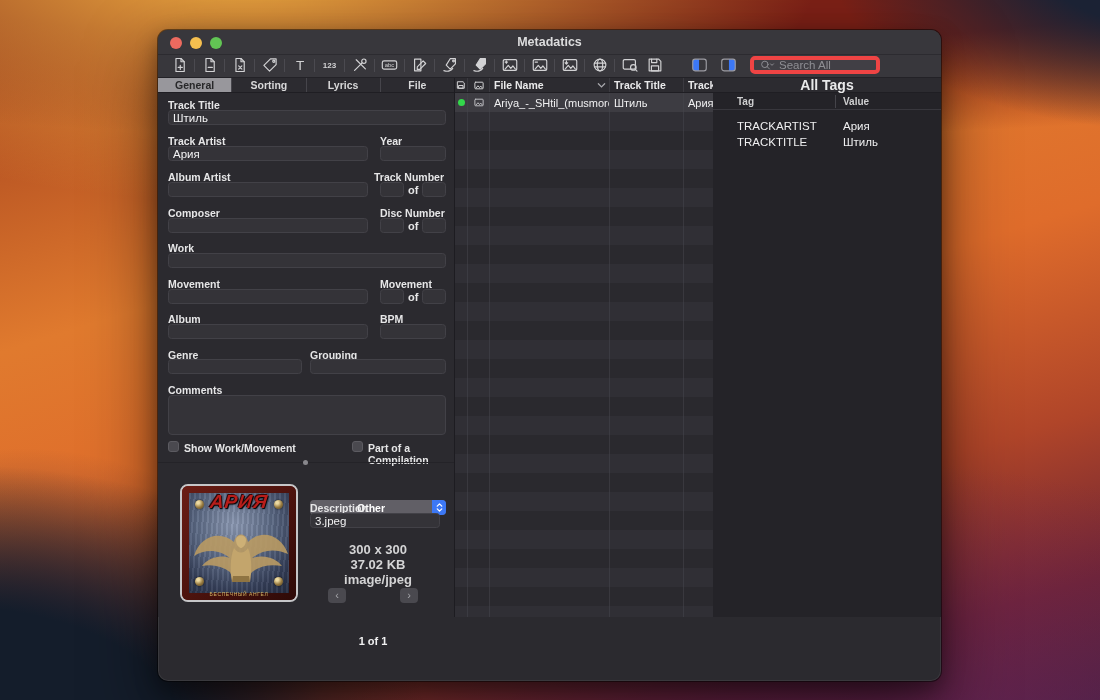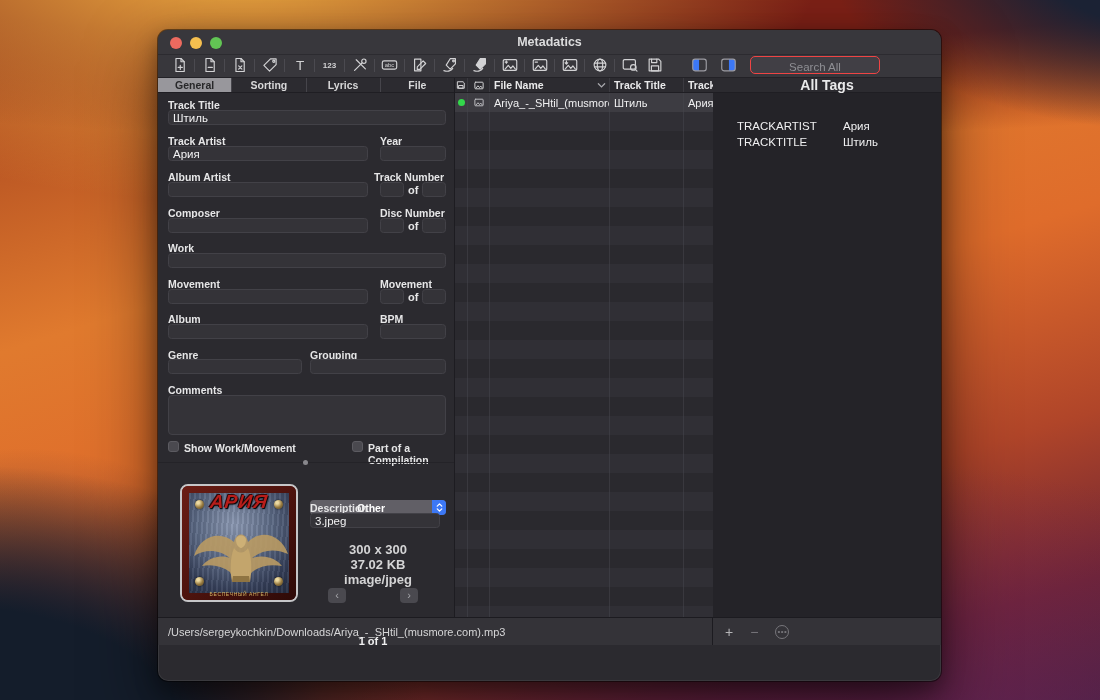--- a/index.html
+++ b/index.html
@@ -31,22 +31,22 @@
   .win-title { position:absolute; left:0; right:0; top:5px; text-align:center; font-size:12.5px; font-weight:bold; color:#dcdcdd; }
 
   
   .toolbar { height:23px; background:#38373c; display:flex; align-items:center; padding:0 8px 2px 12px; border-bottom:1px solid #232227; }
   .tbi { width:19px; height:19px; display:flex; align-items:center; justify-content:center; flex:0 0 auto; }
   .tbi svg { display:block; }
   .tb-sep { width:1px; height:13px; background:#4b4a50; margin:0 5px; flex:0 0 auto; }
   .icon-stroke { stroke:#d2d2d4; fill:none; stroke-width:1.3; stroke-linecap:round; stroke-linejoin:round; }
   .icon-text { fill:#d2d2d4; font-family:"Liberation Sans",sans-serif; }
   .search-field {
-    margin-left:auto; width:130px; height:18px; background:#413f45; border:1px solid #ef4444;
-    border-radius:5px; display:flex; align-items:center; padding:0 6px; gap:4px;flex-direction:column;
+    margin-left:auto; width:130px; height:18px; background:#413f45; border:4px solid #ef4444;
+    border-radius:5px; display:flex; align-items:center; padding:0 6px; gap:4px;
   }
   .search-field .ph { font-size:11.5px; color:#8f8f94; }
   .panelbtns { display:flex; gap:10px; margin:0 12px 0 14px; }
 
   
   .content { display:flex; height:539px; }
   .left-panel { width:297px; position:relative; background:#2b2a2f; border-right:1px solid #1d1c21; }
   .table-panel { width:258px; position:relative; background:#28272c; border-right:1px solid #1d1c21; }
   .right-panel { width:228px; position:relative; background:#242328; }
 
@@ -670,34 +670,29 @@
               <div class="ft-cell c-name"></div>
               <div class="ft-cell c-title"></div>
               <div class="ft-cell c-artist"></div>
             </div>
           </div>
       </div>
     </div>
 
     <div class="right-panel">
       <div class="tags-title">All Tags</div>
+      <div class="tags-header">
+        <span class="th-tag">Tag</span>
+        <span class="th-div"></span>
+        <span class="th-val">Value</span>
+      </div>
       <div class="tag-row" style="top:40px">
         <span class="t-name">TRACKARTIST</span>
         <span class="t-val">Ария</span>
       </div>
       <div class="tag-row" style="top:56px">
         <span class="t-name">TRACKTITLE</span>
         <span class="t-val">Штиль</span>
       </div>
     </div>
   </div>
 
-  <div class="statusbar">
-    <div class="sb-left">
-      <span class="sb-path">/Users/sergeykochkin/Downloads/Ariya_-_SHtil_(musmore.com).mp3</span>
-    </div>
-    <div class="sb-right">
-      <span class="sb-add">+</span>
-      <span class="sb-remove">−</span>
-      <span class="sb-more">•••</span>
-    </div>
-  </div>
 </div>
 
 </body></html>

